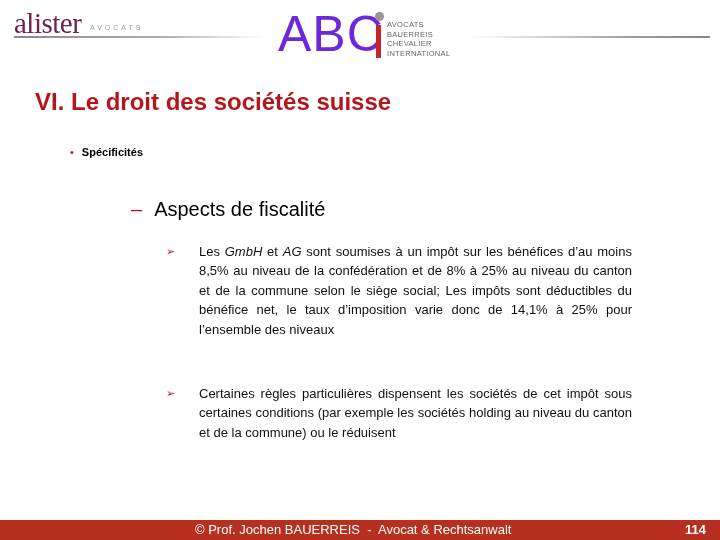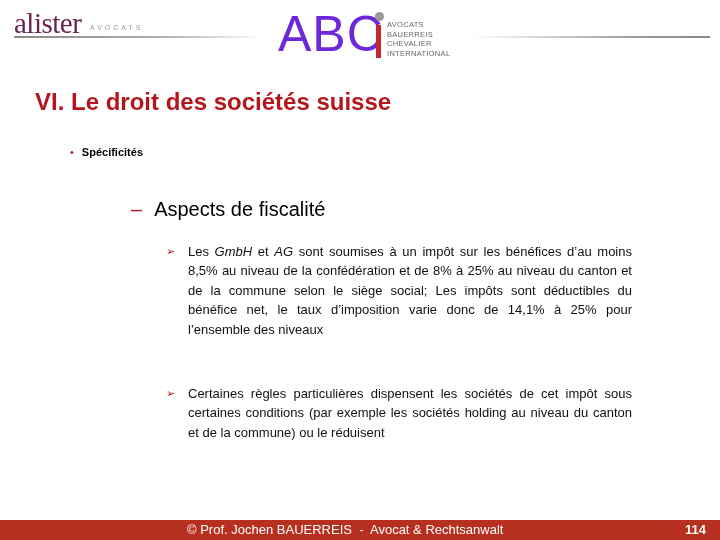--- a/index.html
+++ b/index.html
@@ -58,21 +58,21 @@
   }
   .bullet-l2 .dash { color: #b4161c; margin-right: 12px; }
   .bullet-l3 {
     position: absolute; left: 166px; width: 466px;
     font-size: 13px; line-height: 19.4px; color: #111;
   }
   .bullet-l3 .arrow {
     position: absolute; left: 0; top: 0; color: #b4161c; font-size: 11px;
   }
   .bullet-l3 .txt {
-    display: block; margin-left: 22px; text-align: justify;
+    display: block; margin-left: 33px; text-align: justify;
   }
   .b1 { top: 242px; }
   .b2 { top: 384px; }
   .footer {
     position: absolute; left: 0; top: 520px; width: 720px; height: 20px;
     background: #b7301f; color: #fff;
   }
   .footer-text {
     position: absolute; left: 187px; top: 2px; font-size: 13px;
   }
@@ -114,15 +114,15 @@
   <span class="arrow">➢</span>
   <span class="txt"><span>Les </span><i>GmbH</i><span> et </span><i>AG</i><span> sont soumises à un impôt sur les bénéfices d’au moins 8,5% au niveau de la confédération et de 8% à 25% au niveau du canton et de la commune selon le siège social; Les impôts sont déductibles du bénéfice net, le taux d’imposition varie donc de 14,1% à 25% pour l’ensemble des niveaux</span></span>
 </div>
 
 <div class="bullet-l3 b2">
   <span class="arrow">➢</span>
   <span class="txt">Certaines règles particulières dispensent les sociétés de cet impôt sous certaines conditions (par exemple les sociétés holding au niveau du canton et de la commune) ou le réduisent</span>
 </div>
 
 <div class="footer">
-  <span class="footer-text" style="white-space:pre;">© Prof. Jochen BAUERREIS  -  Avocat &amp; Rechtsanwalt</span>
+  <span class="footer-text" style="white-space:pre;margin-left:8px;">© Prof. Jochen BAUERREIS  -  Avocat &amp; Rechtsanwalt</span>
   <span class="footer-page">114</span>
 </div>
 
 </body></html>

